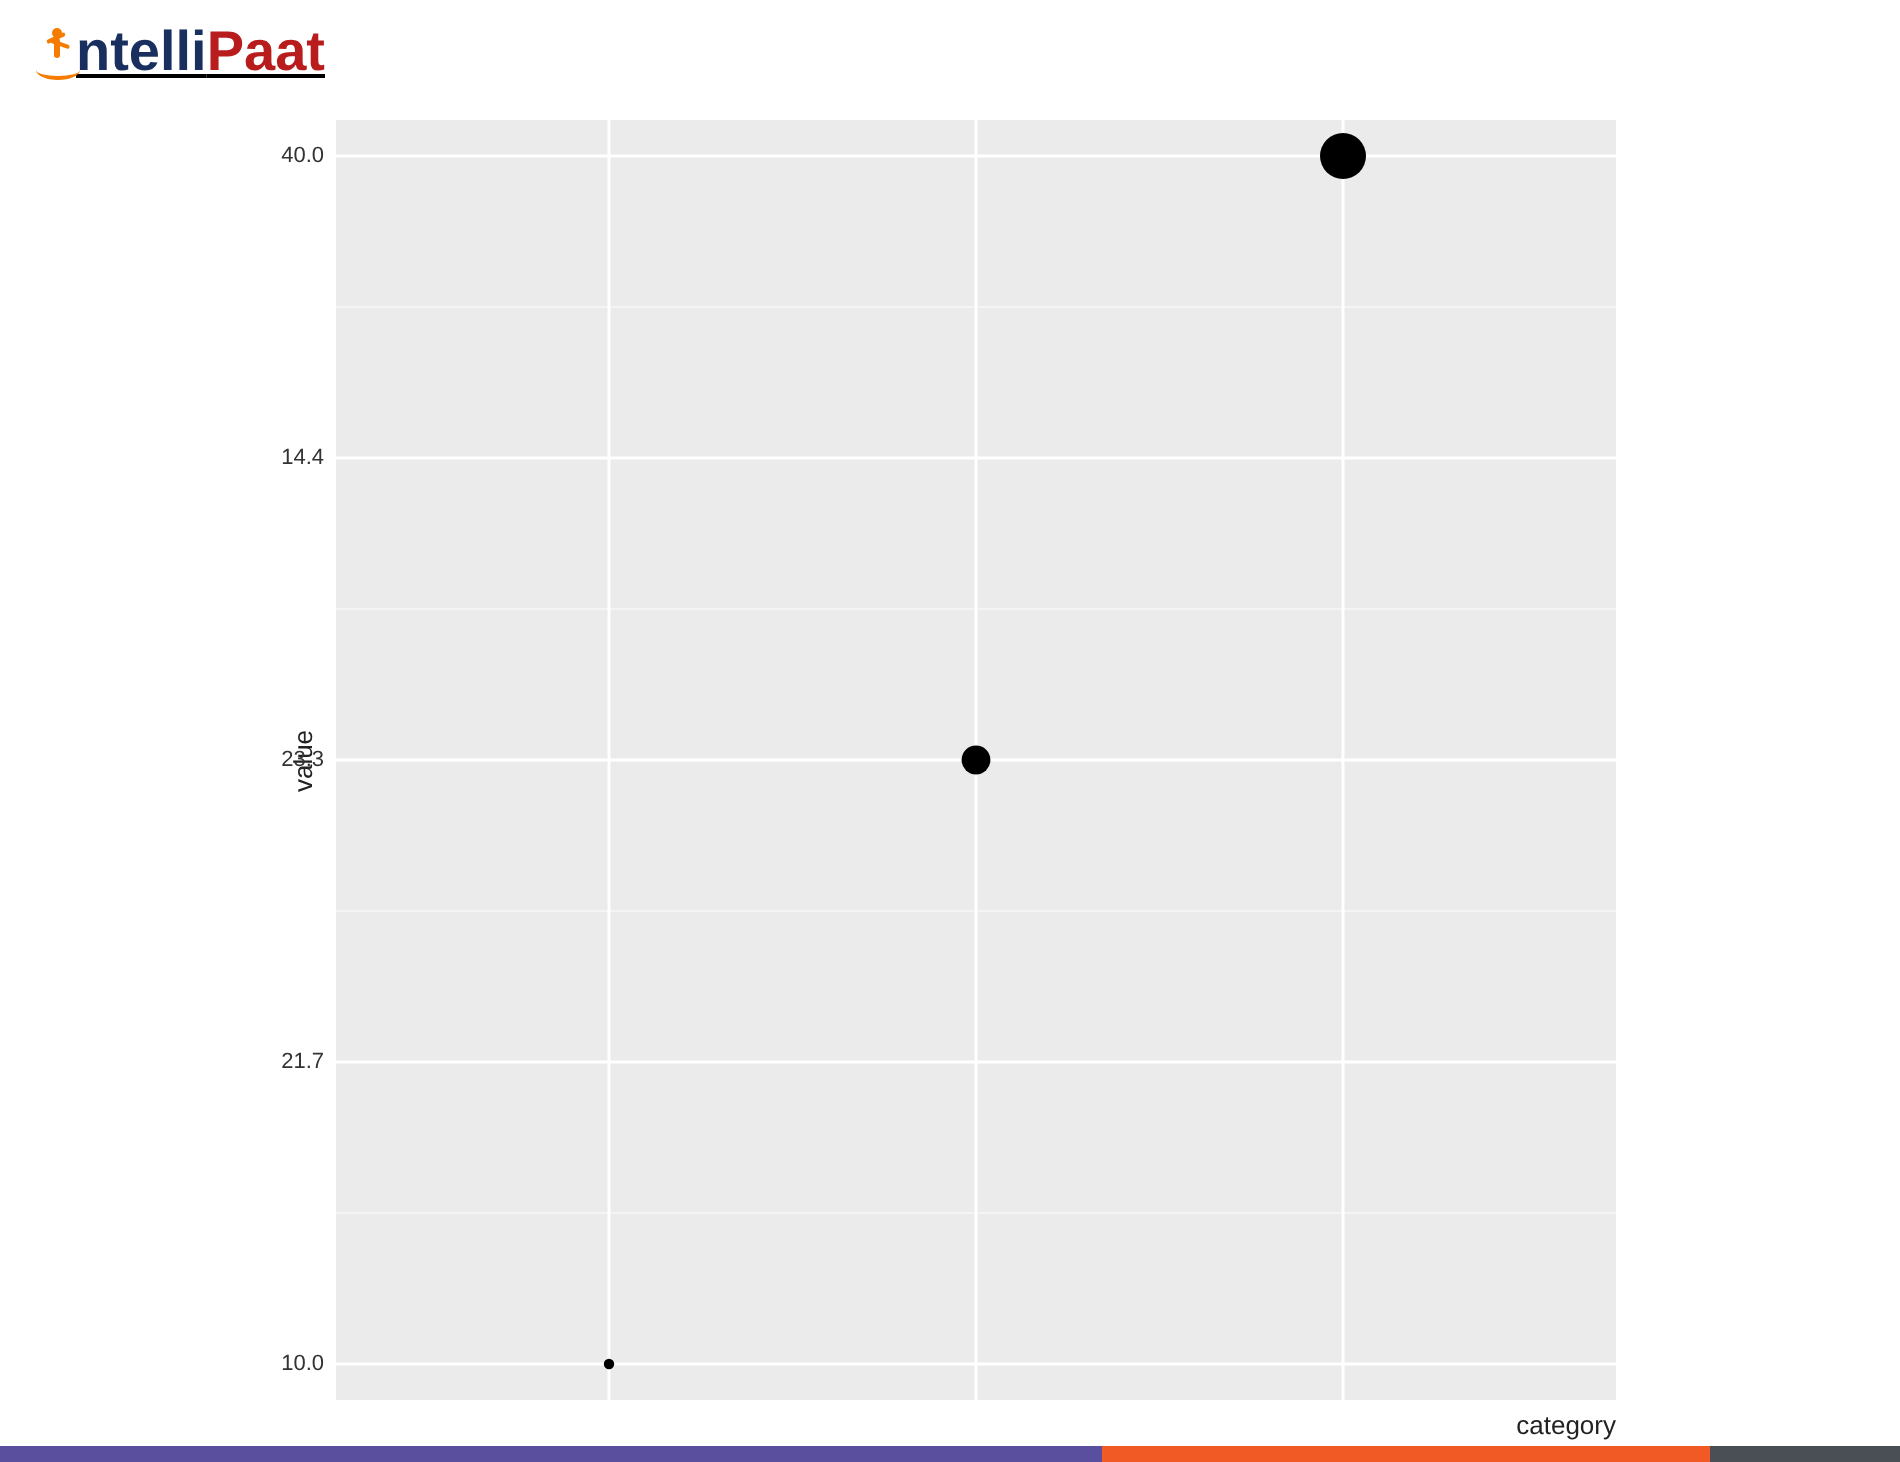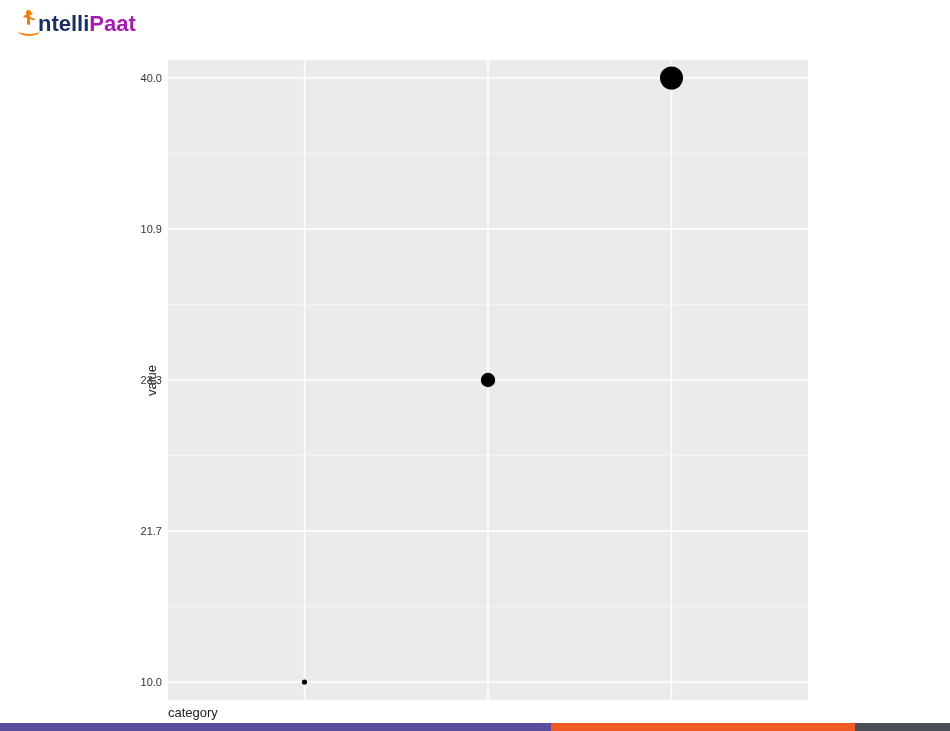--- a/index.html
+++ b/index.html
@@ -12,24 +12,25 @@
     overflow: hidden;
     position: relative;
   }
 
   
   .logo {
     position: absolute;
     top: 10px;
     left: 20px;
     display: flex;
-    align-items: center;
+    align-items: flex-end;
     font-weight: 700;
-    font-size: 22px;
+    font-size: 28px;
     user-select: none;
+    text-decoration: underline;
   }
   .logo-figure {
     width: 20px;
     height: 28px;
     position: relative;
     margin-right: -2px;
   }
   .logo-figure .head {
     position: absolute;
     top: 0; left: 6px;
@@ -61,21 +62,21 @@
     border-radius: 2px;
   }
   .logo-swoosh {
     position:absolute;
     bottom:2px; left:-2px;
     width:22px; height:8px;
     border-bottom:2px solid #f57c00;
     border-radius:0 0 50% 50%;
   }
   .logo .txt-blue { color: #19305f; }
-  .logo .txt-orange { color: #a21caf; }
+  .logo .txt-orange { color: #b91c1c; }
 
   
   .plot-wrap {
     position: absolute;
     left: 168px;
     top: 60px;
     width: 640px;
     height: 640px;
   }
   .y-axis-title {
@@ -91,21 +92,21 @@
   }
   .y-axis-title span {
     transform: rotate(-90deg);
     white-space: nowrap;
   }
   .x-axis-title {
     position: absolute;
     left: 168px;
     top: 705px;
     width: 640px;
-    text-align: left;
+    text-align: right;
     font-size: 13px;
     color: #222;
   }
   svg.panel {
     width: 100%;
     height: 100%;
     display: block;
   }
 
   
@@ -147,21 +148,21 @@
   <span>value</span>
 </div>
 <div class="x-axis-title">
   <span>category</span>
 </div>
 
 <div class="y-tick-labels">
   <div style="top:97.2%">10.0</div>
   <div style="top:73.6%">21.7</div>
   <div style="top:50.0%">23.3</div>
-  <div style="top:26.4%">10.9</div>
+  <div style="top:26.4%">14.4</div>
   <div style="top:2.8%">40.0</div>
 </div>
 <div class="x-tick-labels">
   <div style="left:21.3%">A</div>
   <div style="left:50.0%">B</div>
   <div style="left:78.7%">C</div>
 </div>
 
 <div class="plot-wrap">
   <svg class="panel" viewBox="0 0 640 640">

